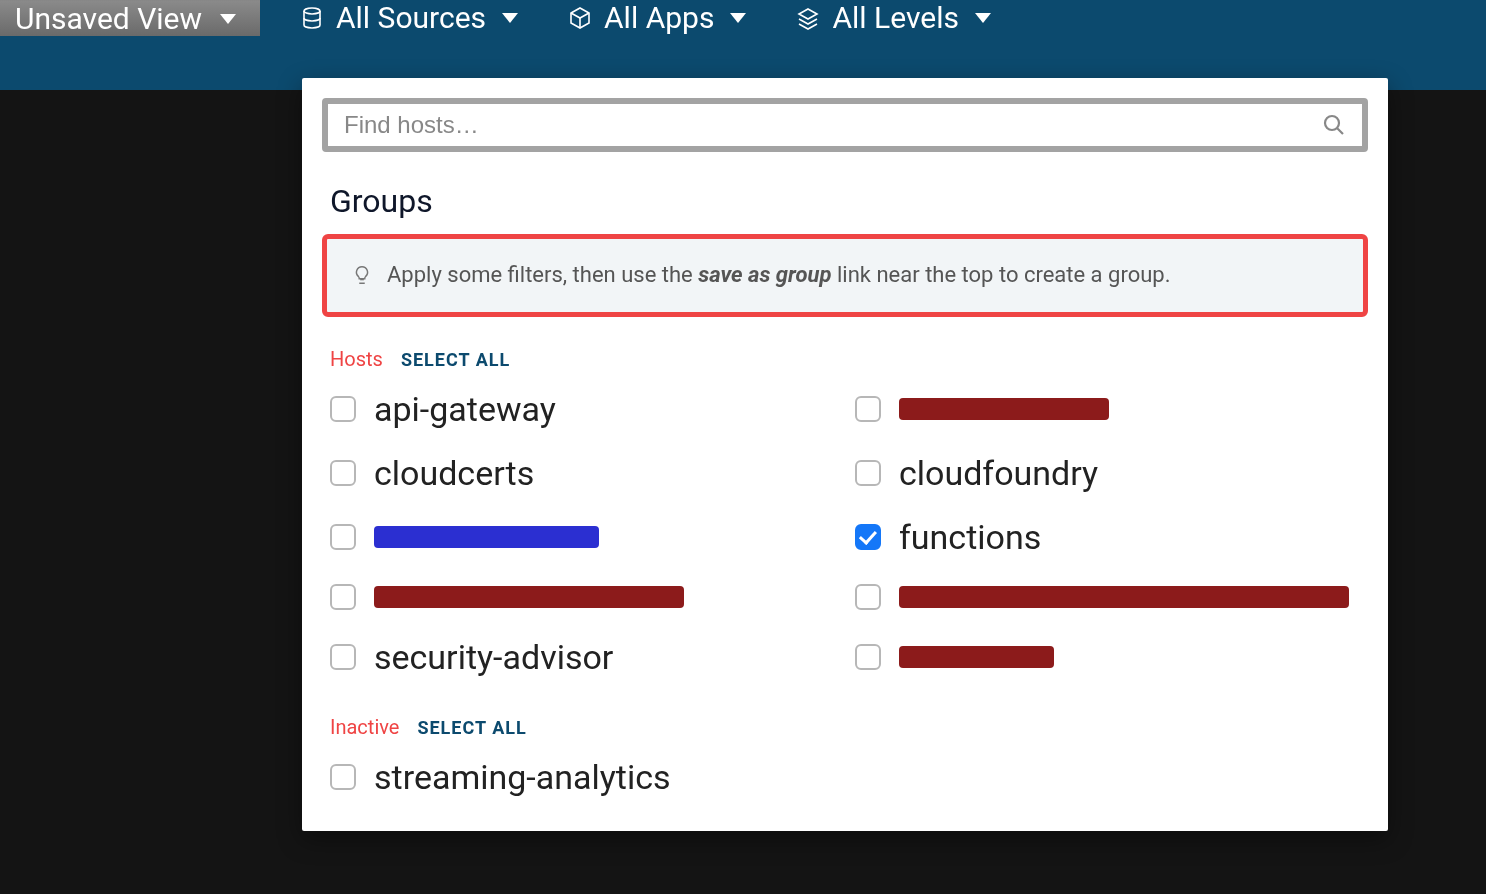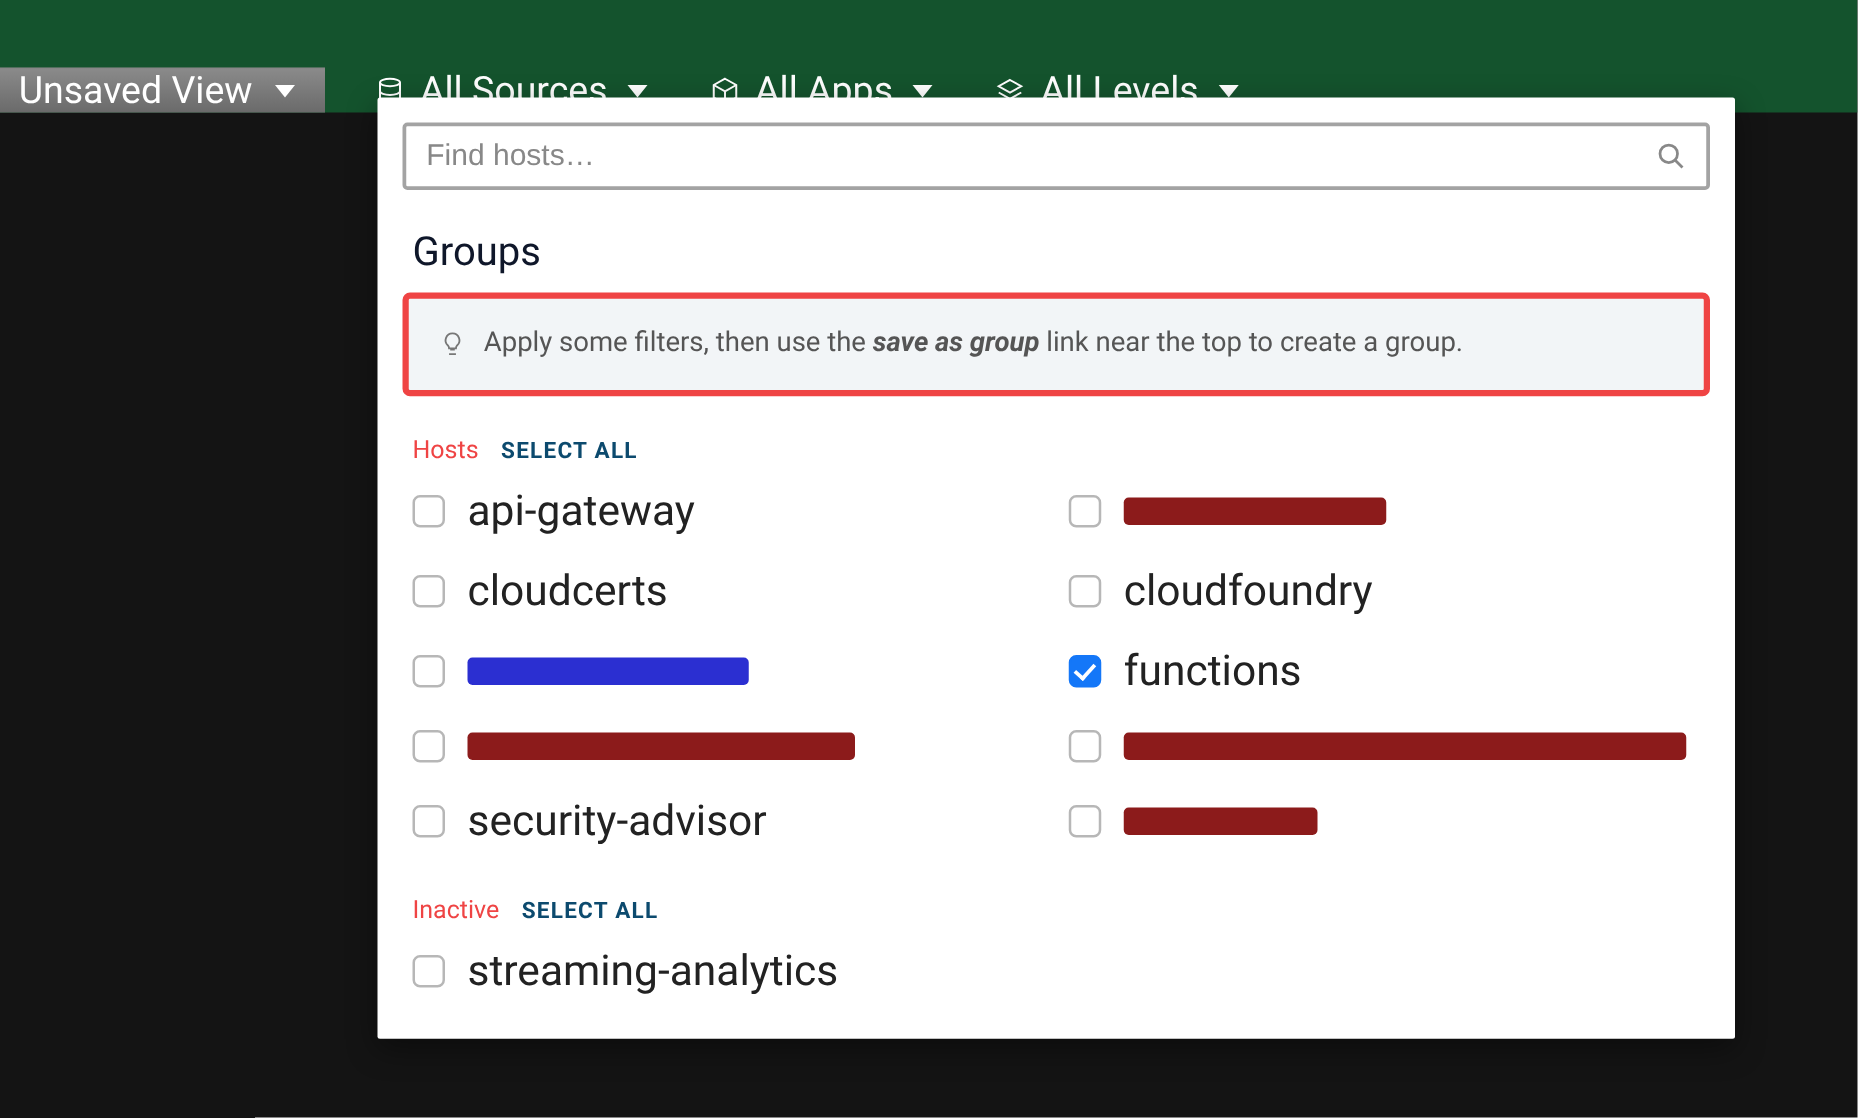--- a/index.html
+++ b/index.html
@@ -6,23 +6,23 @@
   html, body { width: 1486px; height: 894px; }
   body {
     font-family: -apple-system, BlinkMacSystemFont, "Segoe UI", Roboto, "Helvetica Neue", Arial, sans-serif;
     background: #141414;
     color: #333;
     overflow: hidden;
   }
 
   .topbar {
     display: flex;
-    align-items: flex-end;
+    align-items: flex-start;
     height: 90px;
-    background: #14532d;
+    background: #0c4a6e;
   }
 
   .view-tab {
     display: flex;
     align-items: center;
     padding: 0 24px 0 0;
     background: linear-gradient(#8a8a8a, #6a6a6a);
     color: #fff;
     font-size: 30px;
     font-weight: 400;
@@ -65,21 +65,21 @@
     background: #fff;
     border-radius: 2px;
     box-shadow: 0 8px 24px rgba(0,0,0,.4);
     padding-bottom: 10px;
   }
 
   .search-wrap { padding: 20px; }
   .search {
     display: flex;
     align-items: center;
-    border: 3px solid #a3a3a3;
+    border: 6px solid #a3a3a3;
     border-radius: 4px;
     height: 54px;
     padding: 0 16px;
   }
   .search input {
     flex: 1;
     border: none;
     outline: none;
     font-size: 24px;
     color: #333;

